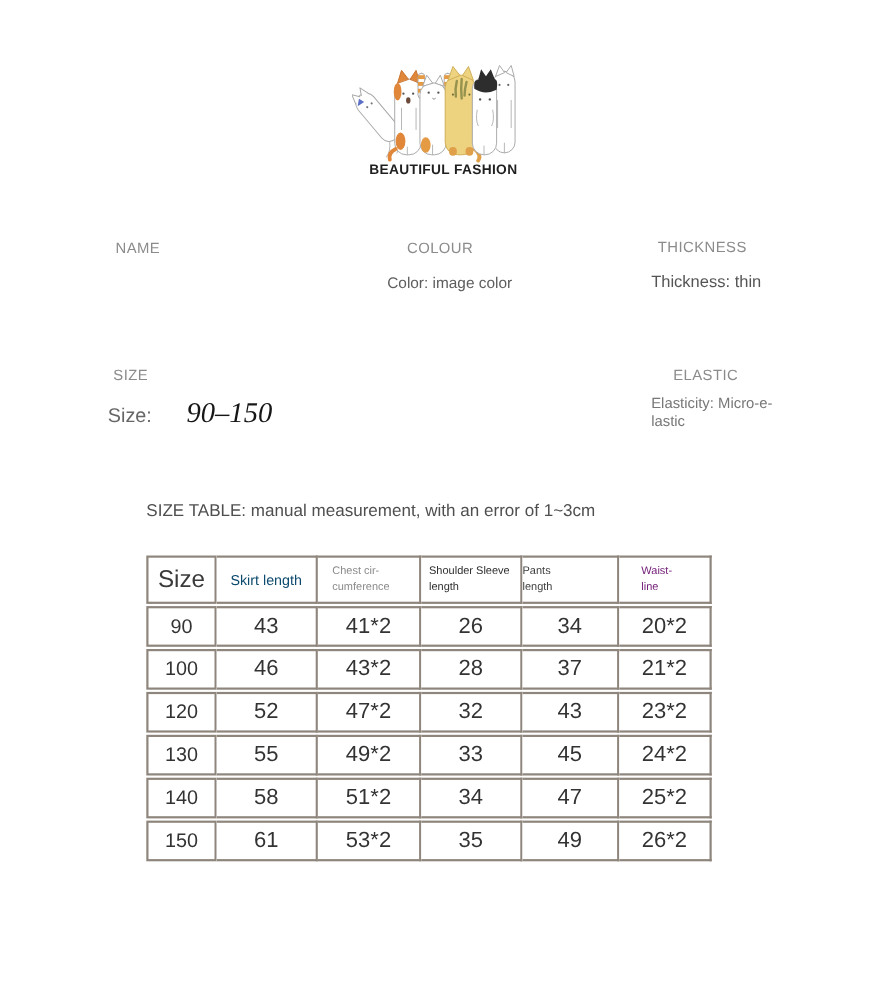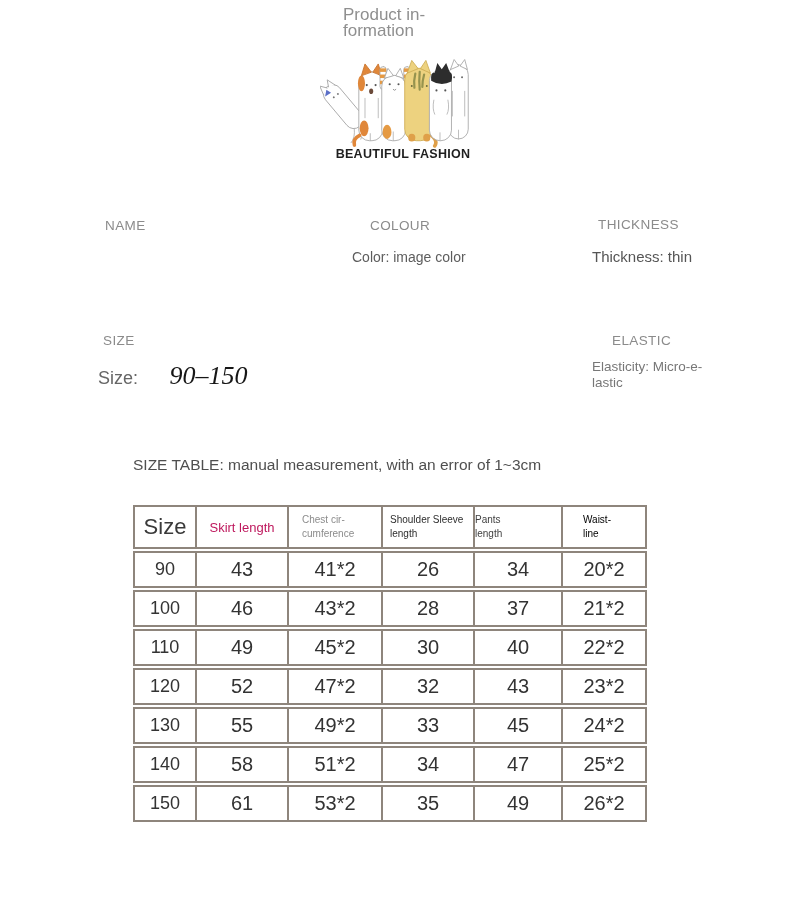--- a/index.html
+++ b/index.html
@@ -46,34 +46,32 @@
   .size-table-wrap { position:absolute; left:133px; top:503px; }
   table.size-table { border-collapse:separate; border-spacing:0 2px; }
   .size-table th, .size-table td {
     border:2px solid #8e857c; background:#ffffff; vertical-align:middle;
   }
   .size-table th + th, .size-table td + td { border-left:0; }
   .size-table th { height:44px; font-weight:400; }
   .size-table td { height:37px; font-size:20px; color:#333333; text-align:center; }
   td.td-size { font-size:18px; }
   th.th-size  { font-size:22px; color:#3a3a3a; text-align:center; }
-  th.th-skirt { font-size:13px; color:#be185d; text-align:center; }
+  th.th-skirt { font-size:13px; color:#0c4a6e; text-align:center; }
   th.th-multi { white-space:pre; text-align:left; font-size:10px; line-height:14px; }
   th.th-chest    { color:#8b8b8b; padding-left:13px; }
   th.th-shoulder { color:#2e2e2e; padding-left:7px; }
   th.th-pants    { color:#3f3f3f; }
-  th.th-waist    { color:#000000; padding-left:20px; }
+  th.th-waist    { color:#701a75; padding-left:20px; }
 </style>
 </head>
 <body>
 
 <div class="page">
 
-  <div class="page-title">Product in-
-formation</div>
 
   <svg class="cats-svg" viewBox="0 0 170 106" fill="none" stroke-linecap="round" stroke-linejoin="round">
 
     <g transform="rotate(-40 28 62)">
       <rect x="18" y="30" width="21" height="58" rx="10" fill="#ffffff" stroke="#a8a8a8"></rect>
       <path d="M20,34 L23,24 L28,31" fill="#ffffff" stroke="#a8a8a8"></path>
       <path d="M30,31 L34,24 L37,34" fill="#ffffff" stroke="#a8a8a8"></path>
       <path d="M20,37 l6,-5 l2,6 z" fill="#5b6fc7"></path>
       <circle cx="27" cy="44" r="1.1" fill="#777"></circle>
         <circle cx="33" cy="44" r="1.1" fill="#777"></circle>
@@ -205,28 +203,20 @@
       </tr>
       <tr>
         <td class="td-size">100</td>
         <td>46</td>
         <td>43*2</td>
         <td>28</td>
         <td>37</td>
         <td>21*2</td>
       </tr>
       <tr>
-        <td class="td-size">110</td>
-        <td>49</td>
-        <td>45*2</td>
-        <td>30</td>
-        <td>40</td>
-        <td>22*2</td>
-      </tr>
-      <tr>
         <td class="td-size">120</td>
         <td>52</td>
         <td>47*2</td>
         <td>32</td>
         <td>43</td>
         <td>23*2</td>
       </tr>
       <tr>
         <td class="td-size">130</td>
         <td>55</td>

